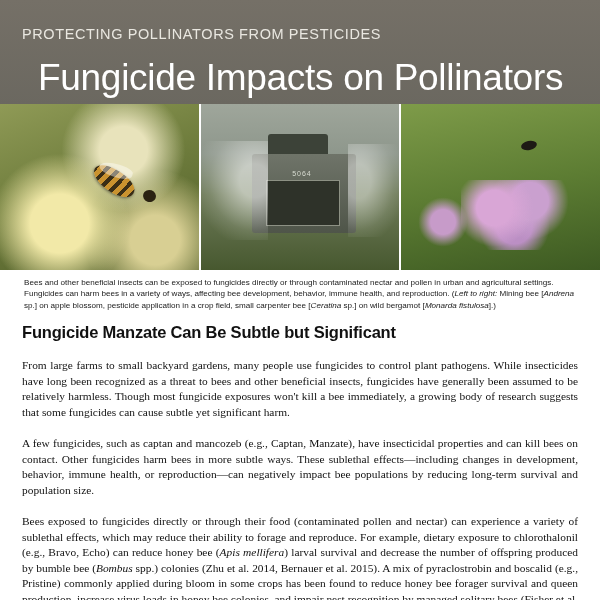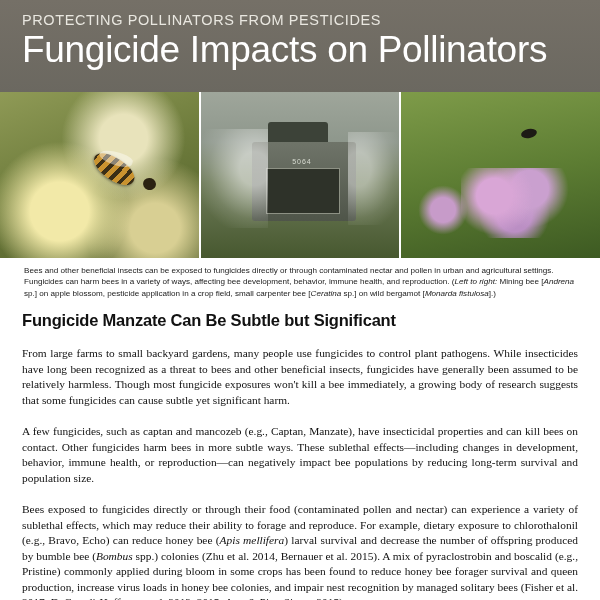--- a/index.html
+++ b/index.html
@@ -17,41 +17,41 @@
     width: 600px;
     height: 600px;
     position: relative;
     overflow: hidden;
   }
 
   
   .header {
     background: #6f6f66;
     background: linear-gradient(180deg, #757067 0%, #6b6860 100%);
-    padding: 12px 22px 16px 22px;
+    padding: 26px 22px 16px 22px;
     box-sizing: border-box;
-    height: 92px;
+    height: 104px;
   }
   .eyebrow {
     color: #e9e7e0;
     font-family: "Liberation Sans", sans-serif;
     font-size: 14.5px;
     letter-spacing: 0.6px;
     font-weight: 400;
     margin: 0 0 2px 0;
     white-space: nowrap;
   }
   .main-title {
     color: #ffffff;
     font-family: "Liberation Sans", sans-serif;
     font-size: 37px;
     font-weight: 400;
     letter-spacing: -0.3px;
     line-height: 1.08;
-    margin: 0;
+    margin: 16px;
     white-space: nowrap;
   }
 
   
   .photo-strip {
     display: flex;
     width: 600px;
     height: 166px;
     gap: 2px;
     background: #ffffff;

